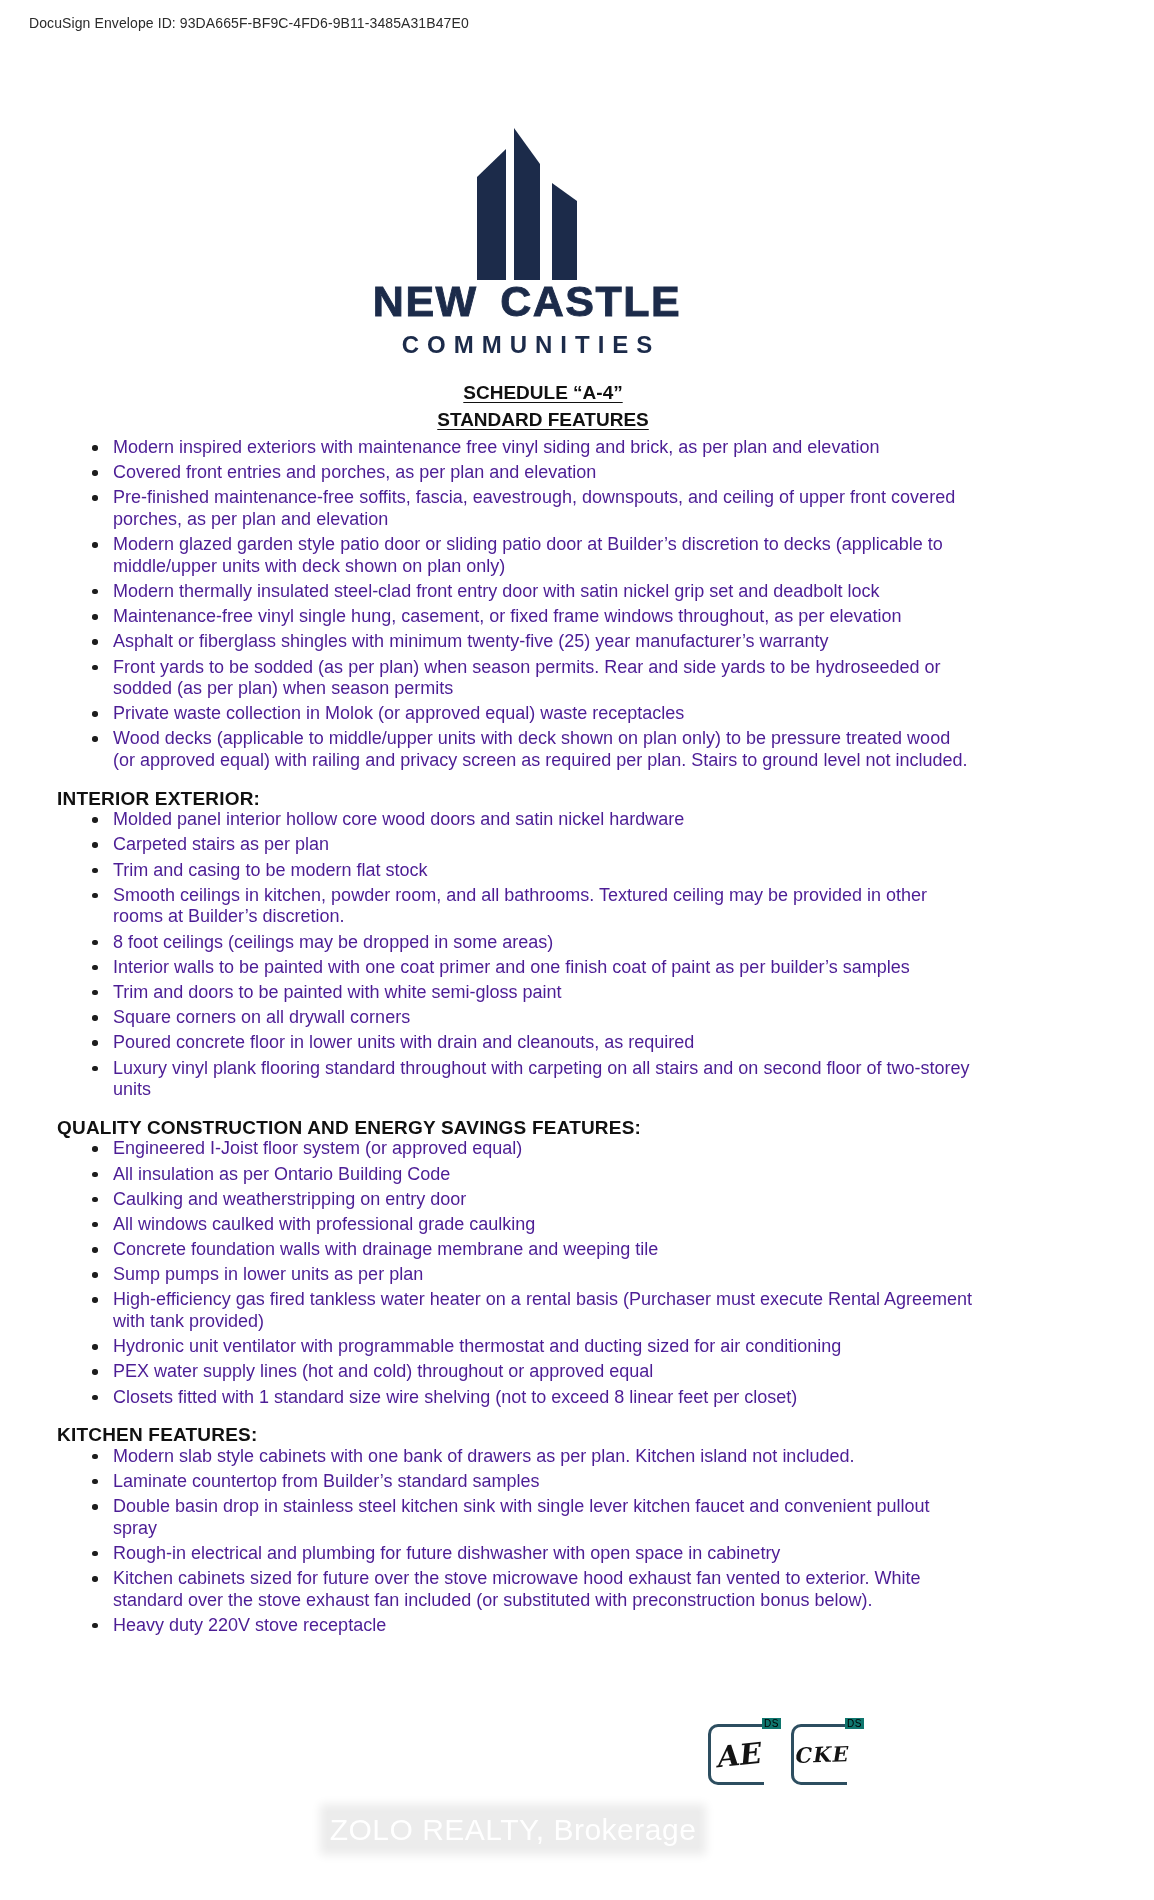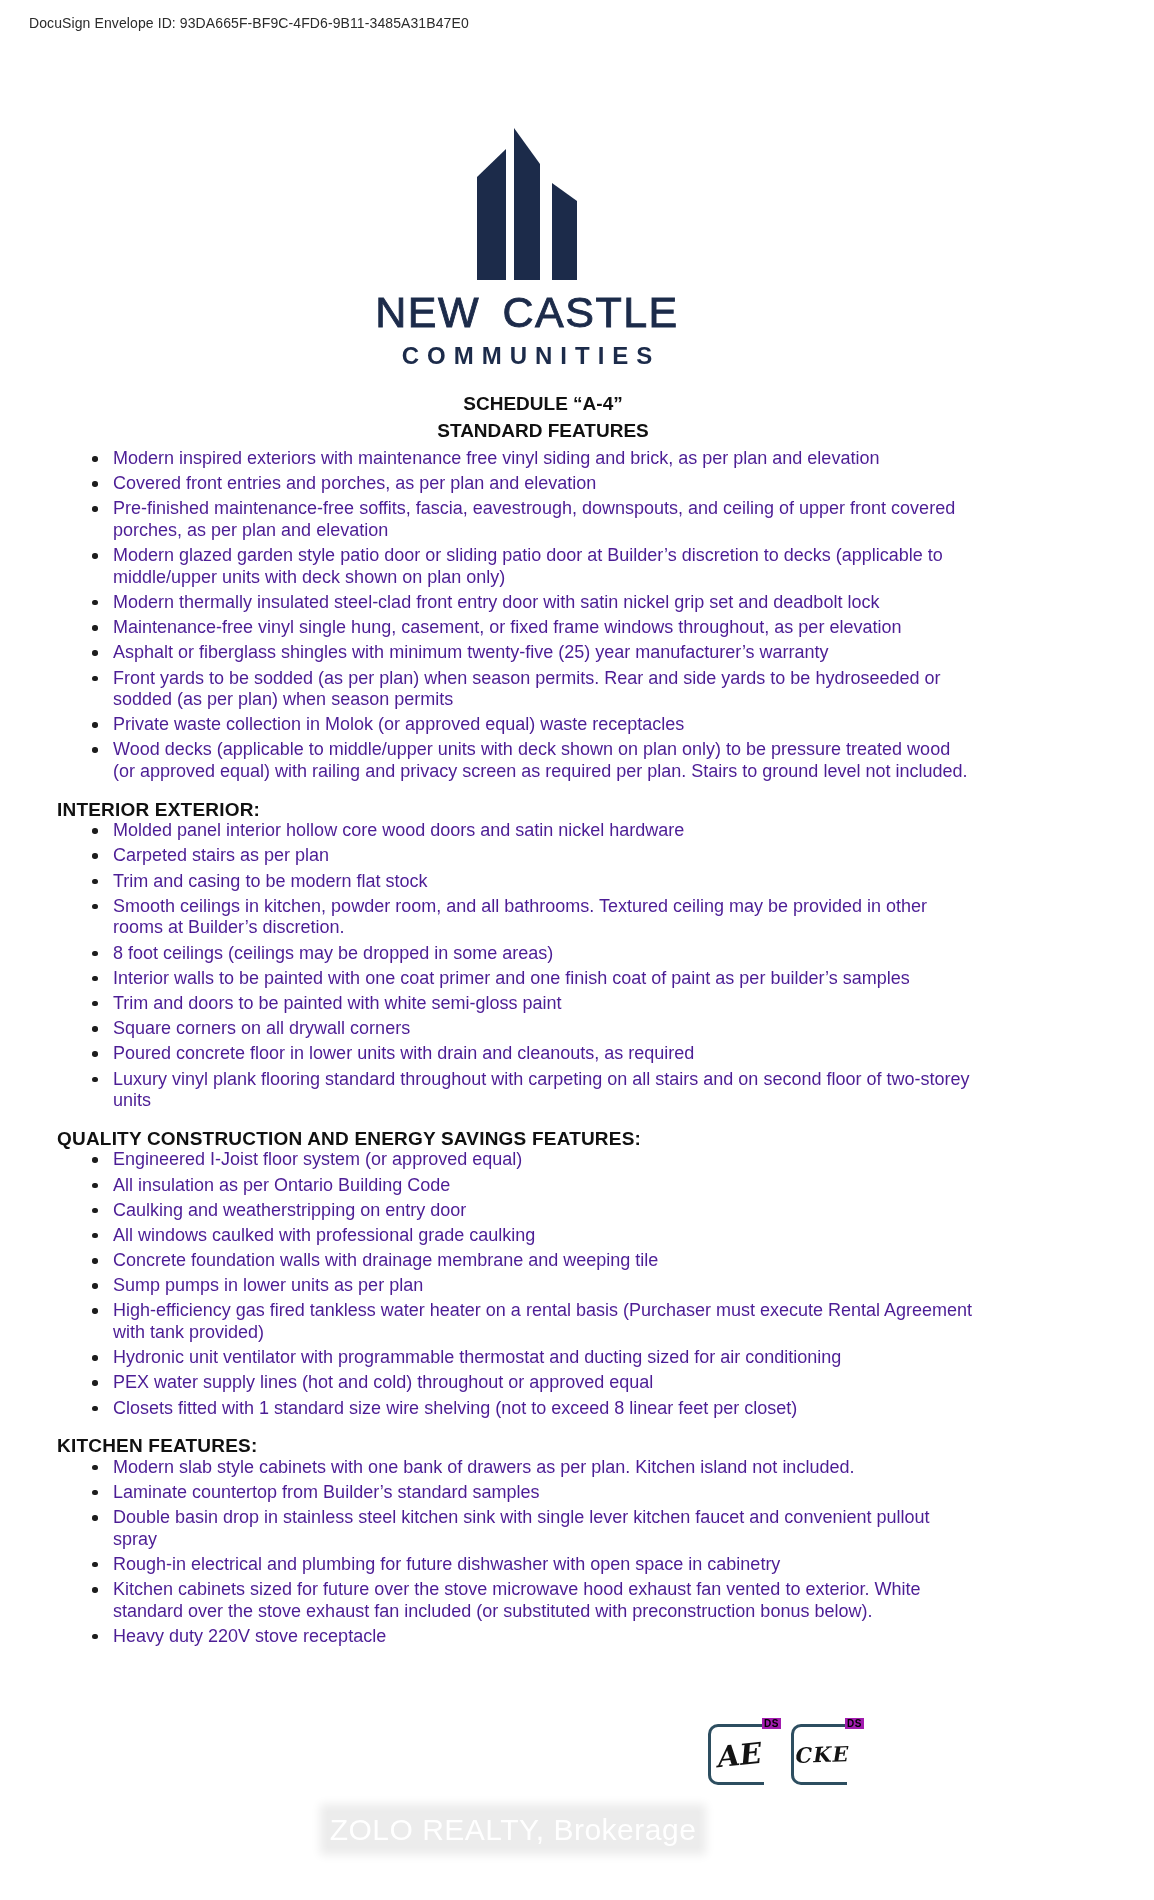--- a/index.html
+++ b/index.html
@@ -17,33 +17,33 @@
     overflow:hidden;
   }
   .envelope-id{
     position:absolute;top:15px;left:29px;
     font-size:14px;color:#2b2b2b;letter-spacing:0.1px;
   }
   .logo{padding-top:128px;text-align:center;}
   .logo svg{display:block;margin:0 auto;}
   .logo .bar{fill:var(--navy);}
   .logo-name{
-    font-size:43px;font-weight:400;color:var(--navy);
-    letter-spacing:1.5px;word-spacing:9px;line-height:1;margin-top:11px;
+    font-size:43px;font-weight:700;color:var(--navy);
+    letter-spacing:1.5px;word-spacing:9px;line-height:1;
     -webkit-text-stroke:0.9px var(--navy);
   }
   .logo-sub{
     font-size:24px;font-weight:700;color:var(--navy);
     letter-spacing:8px;text-indent:8px;line-height:1;margin-top:10px;
   }
   .doc-title{
     margin-top:22px;text-align:center;
     font-size:19px;font-weight:700;line-height:27px;color:#111;
   }
-  .title-line{text-underline-offset:3px;padding-left:32px;}
+  .title-line{text-decoration:underline;text-underline-offset:3px;padding-left:32px;}
   .content{margin:4px 36px 0 57px;}
   .feature-section + .feature-section{margin-top:16px;}
   .feature-section h2{
     font-size:19px;line-height:21.6px;font-weight:700;
     margin:0;color:#111;letter-spacing:0.2px;
   }
   .feature-section ul{list-style:none;margin:0;padding:0;}
   .feature-section li{
     position:relative;padding-left:56px;
     font-size:18px;line-height:21.6px;margin:0 0 3.6px 0;
@@ -55,22 +55,22 @@
   }
   .initial-box{
     position:absolute;top:1724px;width:53px;height:55px;
     border:3px solid var(--frame);border-right:none;
     border-radius:10px 0 0 10px;
   }
   .initial-box:nth-child(1){left:708px;}
   .initial-box:nth-child(2){left:791px;}
   .ds-tag{
     position:absolute;top:-9px;right:-17px;
-    font-size:10px;font-weight:700;color:#000;
-    background:#a21caf;padding:0 2px;letter-spacing:0.5px;
+    font-size:10px;font-weight:400;color:#000;
+    background:#0f766e;padding:0 2px;letter-spacing:0.5px;
   }
   .init-text{
     position:absolute;left:0;top:0;right:-4px;bottom:0;
     display:flex;align-items:center;justify-content:center;
     font-family:"DejaVu Serif",serif;font-style:italic;font-weight:700;
     color:#131313;
   }
   .initial-box:nth-child(1) .init-text{font-size:29px;transform:rotate(-6deg);}
   .initial-box:nth-child(2) .init-text{font-size:21px;transform:rotate(-2deg);letter-spacing:1px;}
   .watermark{

